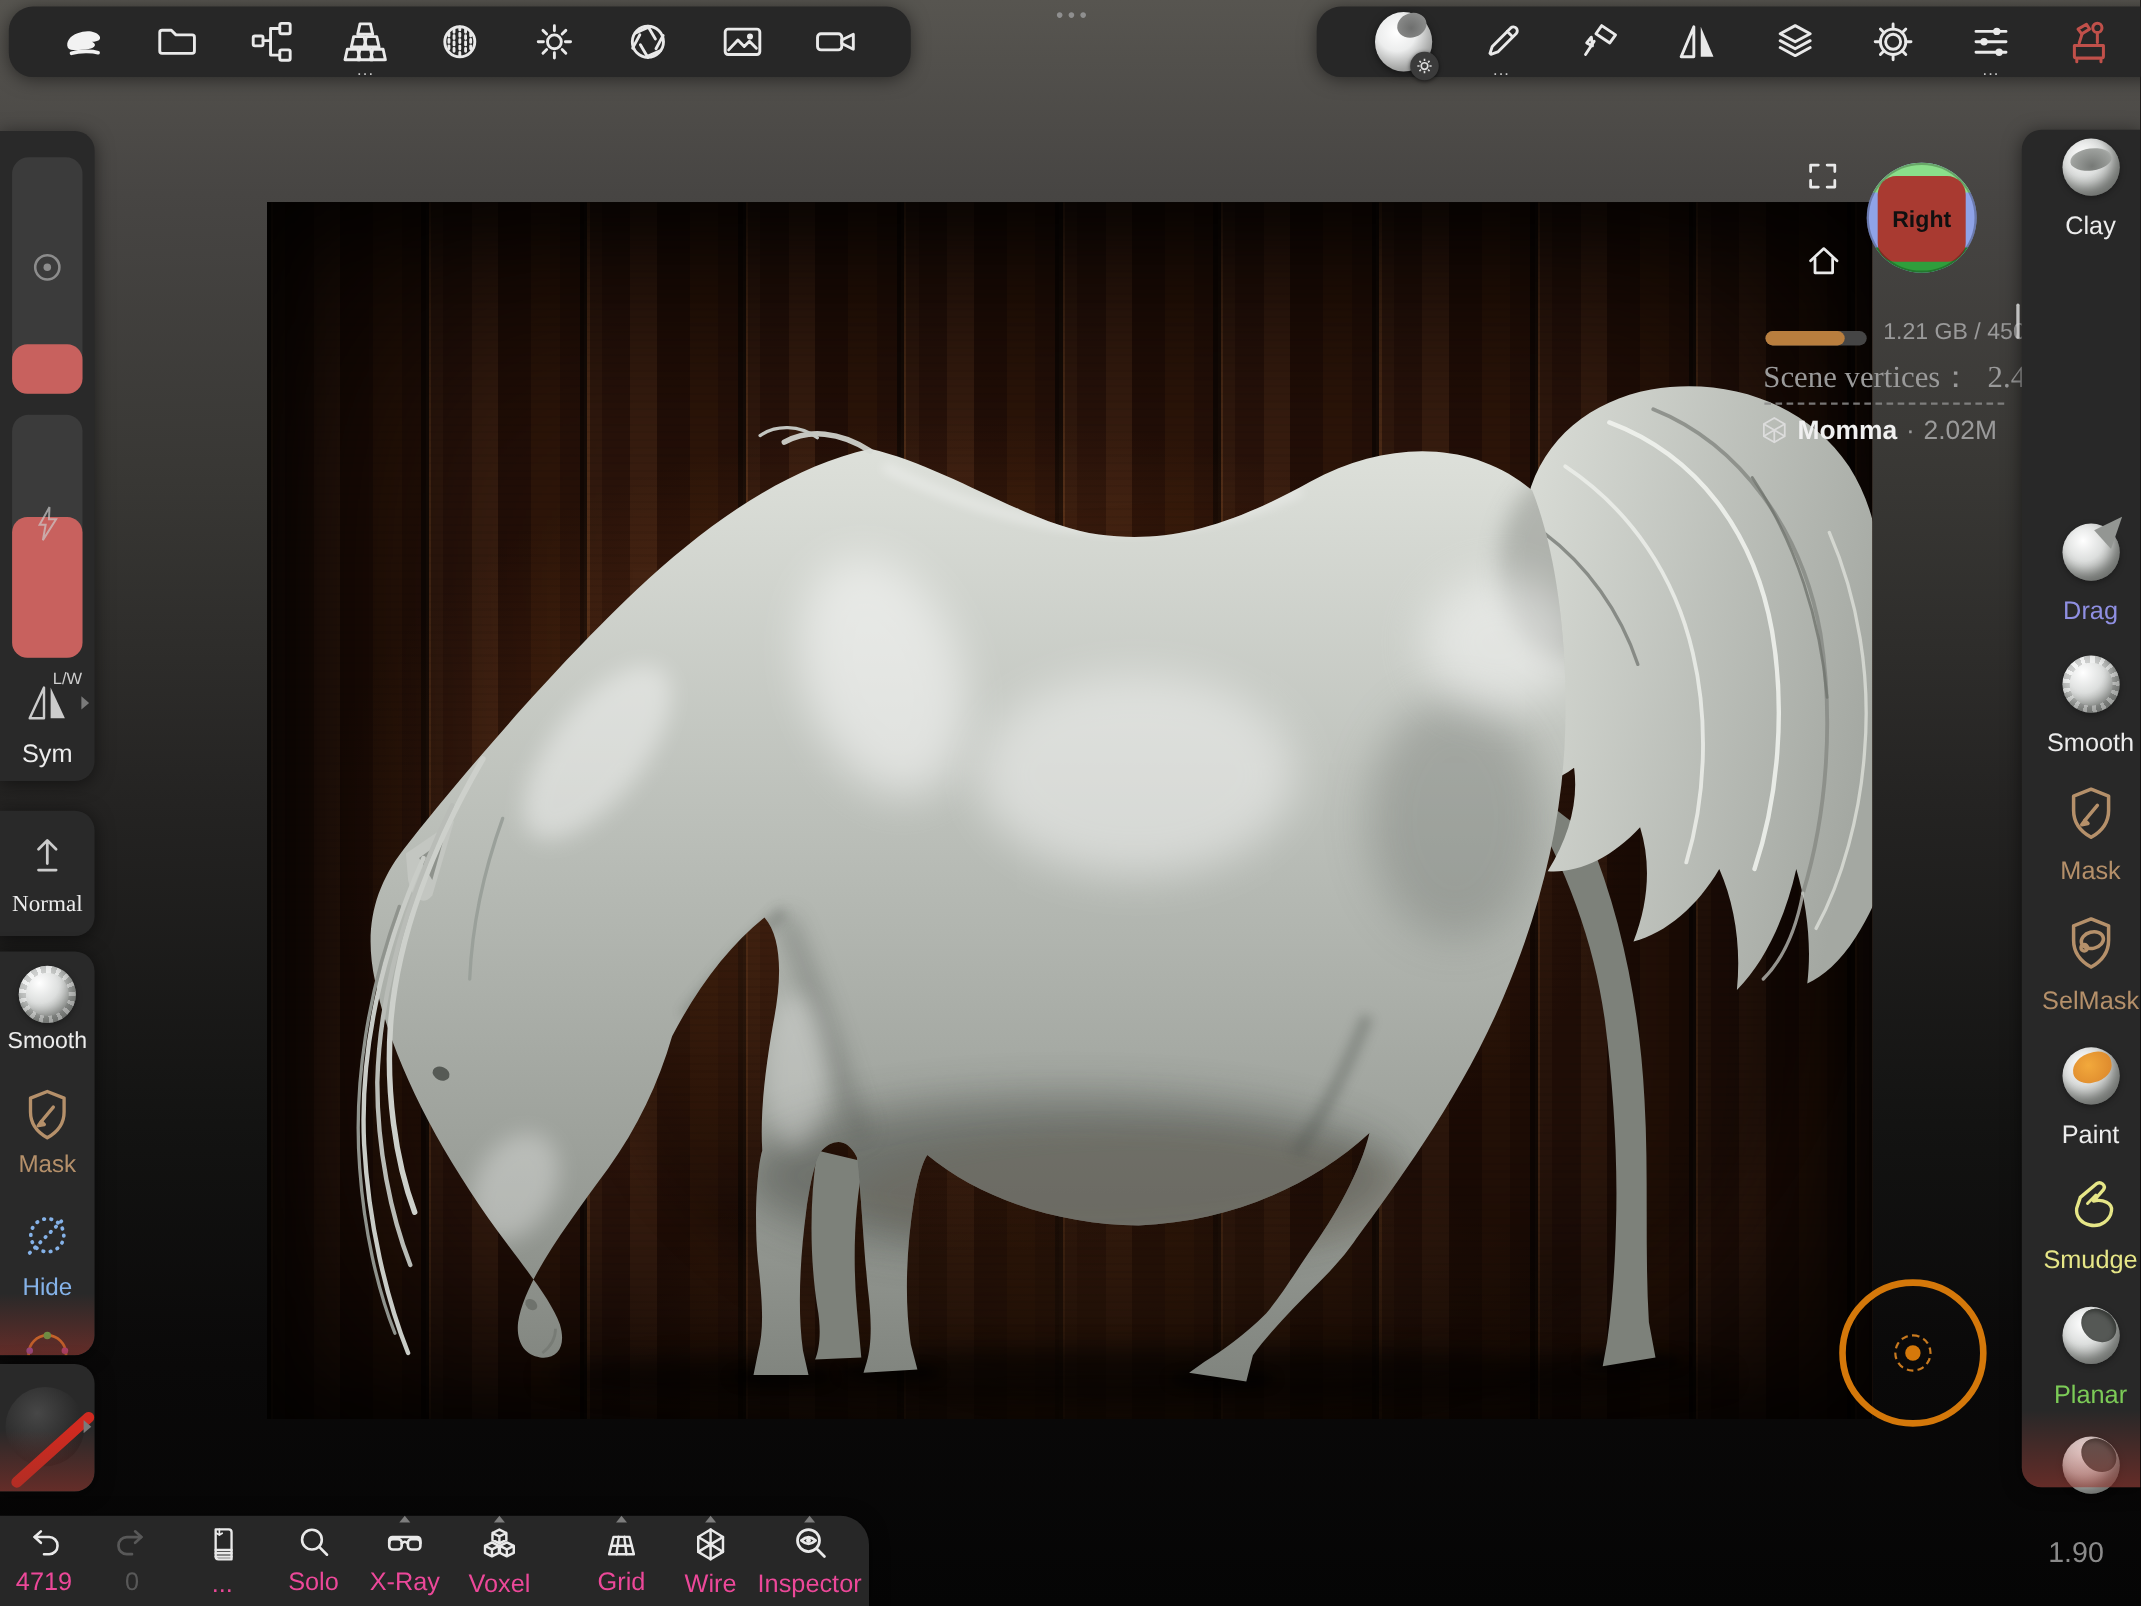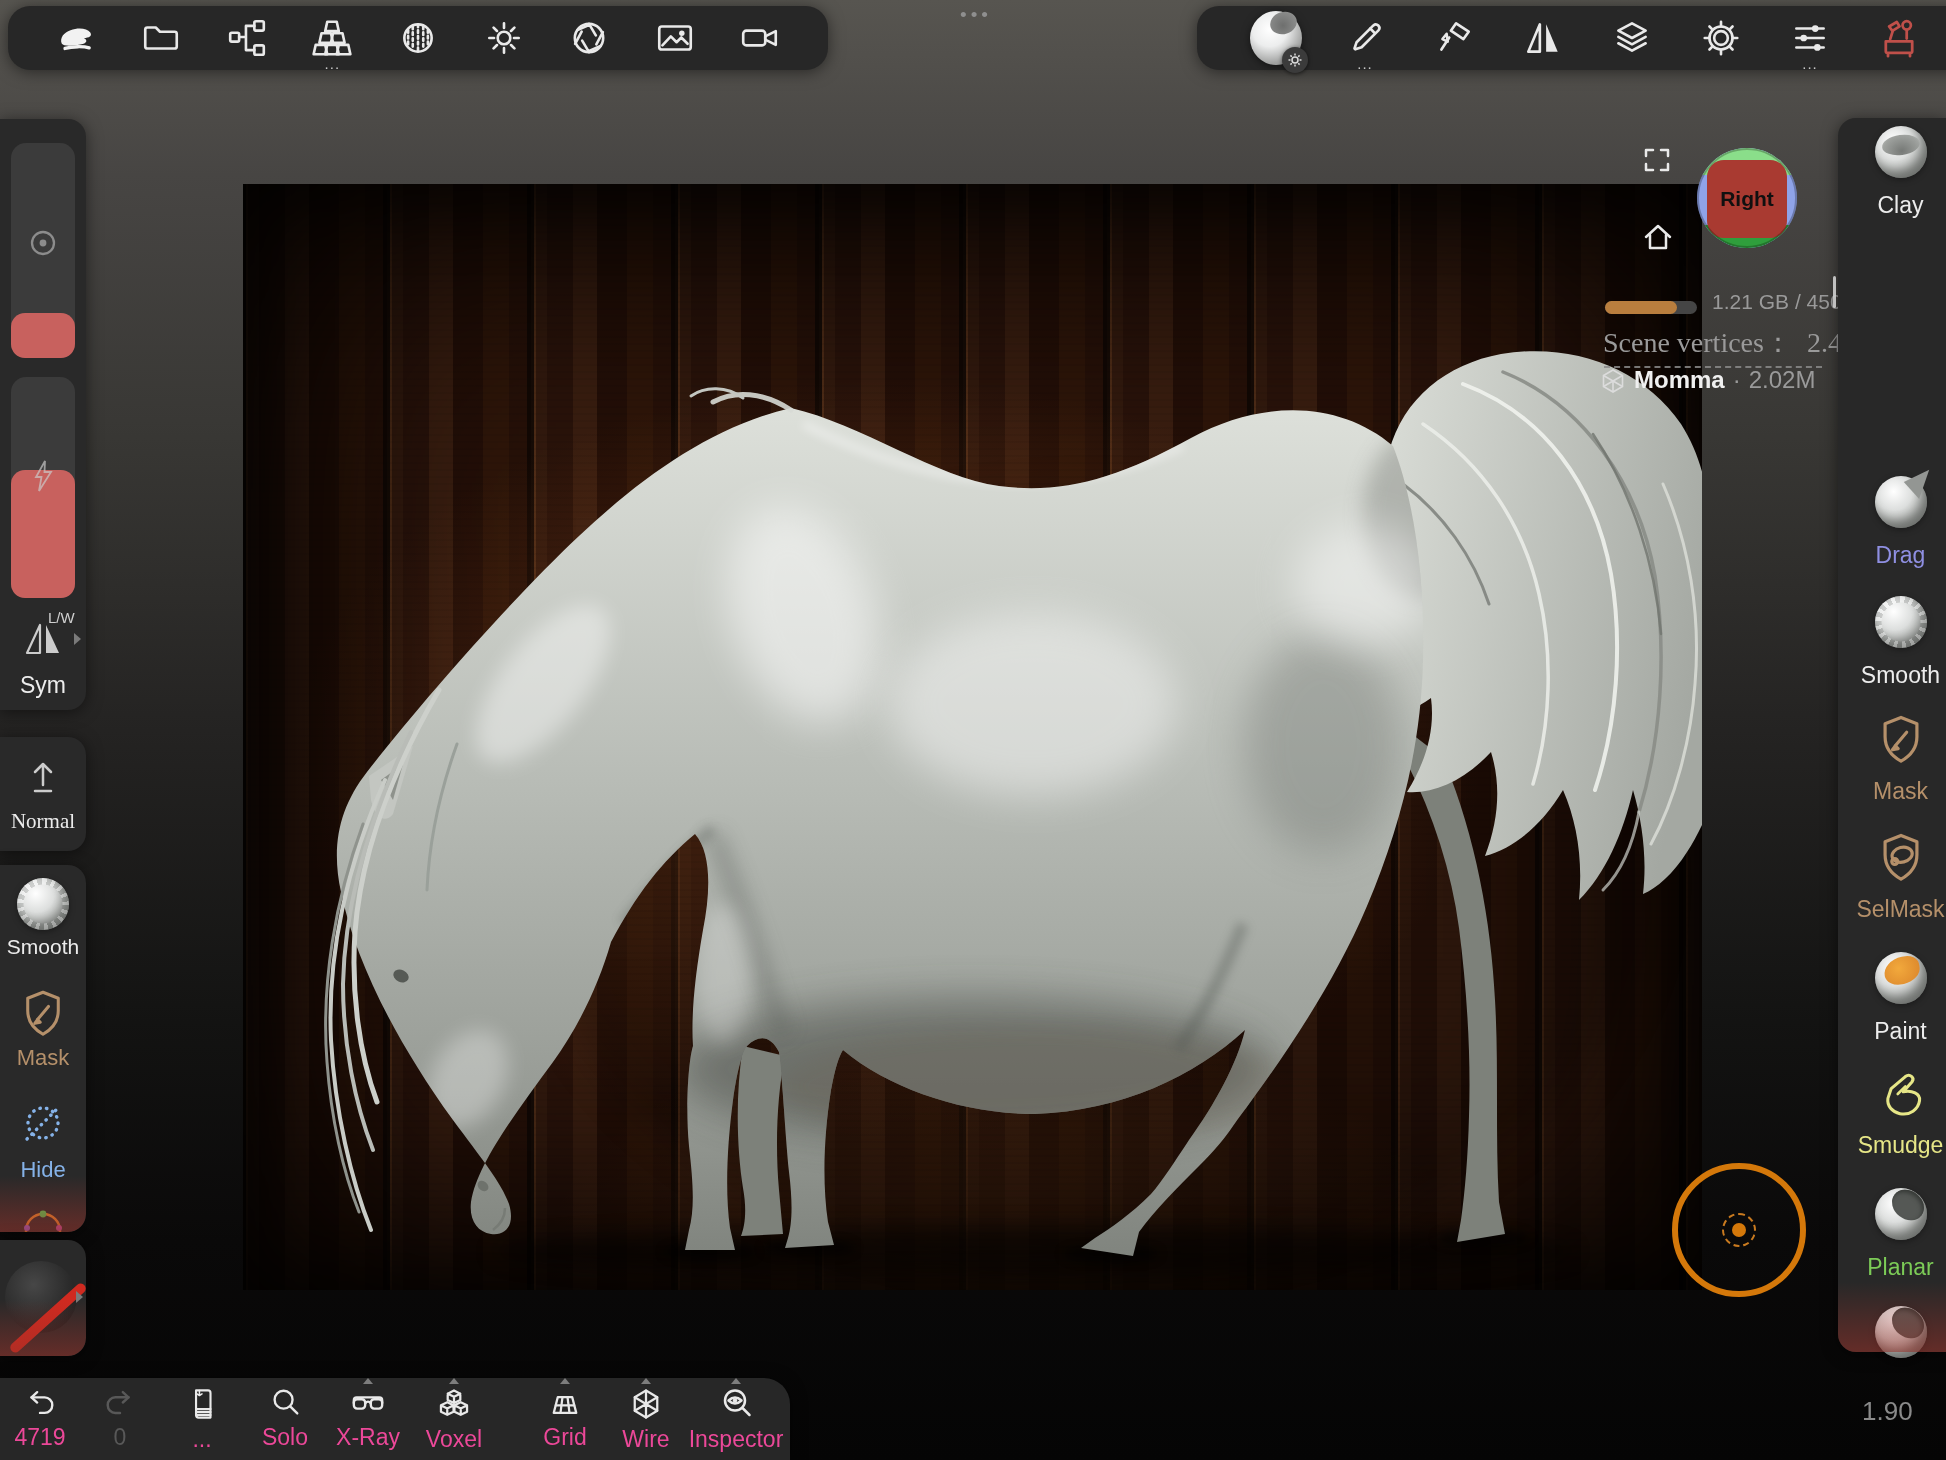--- a/index.html
+++ b/index.html
@@ -100,21 +100,21 @@
     border-left:5px solid transparent;border-right:5px solid transparent;border-bottom:6px solid #7d7d7d;}
   .zoomscale{left:1862px;top:1396px;font-size:26px;color:#8a8a8a;z-index:4;}
 
   
   .hud{z-index:3;}
   .memtext{left:1712px;top:290px;width:126px;overflow:hidden;white-space:nowrap;font-size:21px;color:#9a9a9a;}
   .verttext{left:1603px;top:324px;font-size:28px;color:#9a9a9a;white-space:nowrap;font-family:Liberation Serif, serif;}
   .dashline{left:1604px;top:366px;width:218px;border-top:2px dashed #8a8a8a;opacity:.85;}
   .membar{left:1605px;top:301px;width:92px;height:13px;border-radius:7px;background:#454545;}
   .membar .fill{width:72px;height:13px;border-radius:7px;background:#b97e3e;}
-  .objrow{left:1600px;top:366px;display:flex;align-items:flex-end;gap:8px;font-size:24px;}
+  .objrow{left:1600px;top:378px;display:flex;align-items:flex-start;gap:8px;font-size:24px;}
   .objrow .nm{color:#f0f0f0;font-weight:bold;}
   .objrow .ct{color:#9a9a9a;}
   .cursor-ring{left:1672px;top:1163px;width:134px;height:134px;border:6px solid #d4780a;border-radius:50%;box-sizing:border-box;z-index:2;}
   .cursor-inner{left:1722px;top:1213px;width:34px;height:34px;border:2px dashed #c97a1f;border-radius:50%;box-sizing:border-box;z-index:2;}
   .cursor-dot{left:1732px;top:1223px;width:14px;height:14px;background:#d4780a;border-radius:50%;z-index:2;}
   .scrolltick{left:1833px;top:276px;width:3px;height:32px;background:#cfcfcf;border-radius:2px;z-index:7;opacity:.9;}
 </style>
 </head>
 <body>
 

